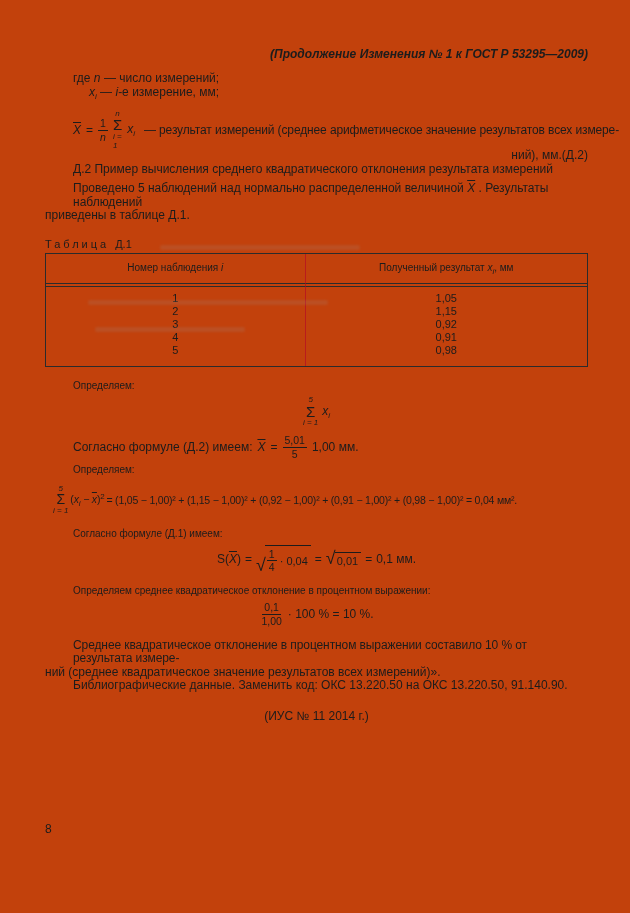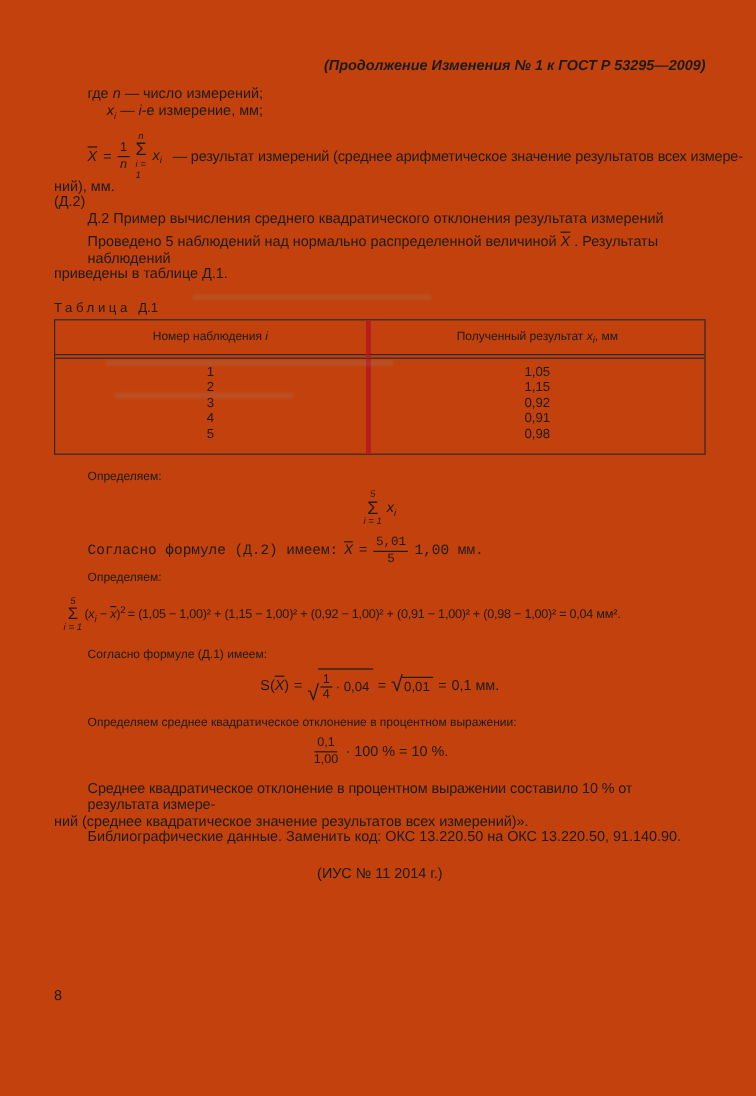--- a/index.html
+++ b/index.html
@@ -28,44 +28,44 @@
 
   .frac { display:inline-flex; flex-direction:column; align-items:center;
     font-size:10.5px; line-height:1.18; vertical-align:middle; }
   .frac .fn { border-bottom:1px solid currentColor; padding:0 2px; }
   .frac .fd { padding:0 2px; }
 
   .sumop { display:inline-flex; flex-direction:column; align-items:center; line-height:1; }
   .sumop .lim { font-size:8px; font-style:italic; line-height:1.1; letter-spacing:0; }
   .sumop .sig { font-size:15px; line-height:0.95; font-style:normal; }
 
-  .line-label { display:flex; justify-content:flex-end; font-size:12px; line-height:13px; margin-top:2px;flex-direction:column; }
+  .line-label { display:flex; justify-content:flex-end; font-size:12px; line-height:13px; margin-top:2px; }
 
   .sec-title { margin-top:1px; font-size:12px; line-height:13px; text-indent:28px; }
 
   .para { margin-top:6px; font-size:12px; line-height:13.5px; }
   .para .l1 { padding-left:28px; }
 
   .tbl-caption { margin-top:15px; font-size:11px; }
   .tbl-caption .spaced { letter-spacing:3px; }
   .tbl-caption .capnum { margin-left:6px; }
 
   .tbl { margin-top:3px; display:grid; grid-template-columns:47.8% 1fr;
     border:1px solid #2b2b2b; }
   .tbl .hcell { font-size:10px; text-align:center; padding:8px 4px 7px;
     border-bottom:1px solid #2b2b2b; }
-  .tbl .c2 { border-left:4px solid #b91c1c; }
+  .tbl .c2 { border-left:1px solid #b91c1c; }
   .tbl .spacer { height:3px; border-bottom:1px solid #2b2b2b; }
   .tbl .bcell { text-align:center; font-size:11px; line-height:13px; padding:5px 0 9px; }
 
   .det { margin-top:12px; font-size:10px; line-height:13px; text-indent:28px; }
 
   .f-center { justify-content:center; gap:4px; }
   .f-sum1 { margin-top:2px; height:37px; font-size:12px; }
-  .f-perd2 { margin-top:3px; padding-left:28px; gap:5px; height:27px;font-family:Liberation Mono, monospace; }
+  .f-perd2 { margin-top:3px; padding-left:28px; gap:5px; height:27px; }
   .f-sum2 { margin-top:6px; padding-left:8px; gap:2px; height:37px; font-size:10.5px; letter-spacing:-0.2px; }
   .f-sum2 .sumop .sig { font-size:14px; }
   .f-sd { margin-top:5px; height:29px; font-size:12px; }
   .f-pct { margin-top:2px; height:31px; font-size:12px; }
 
   .sqrt { display:inline-flex; align-items:flex-end; }
   .sqrt .rsign { font-size:18px; line-height:0.85; margin-right:-1px; }
   .sqrt .rbody { border-top:1px solid currentColor; padding:2px 3px 0 2px;
     display:inline-flex; align-items:center; gap:3px; font-size:11px; }
 

